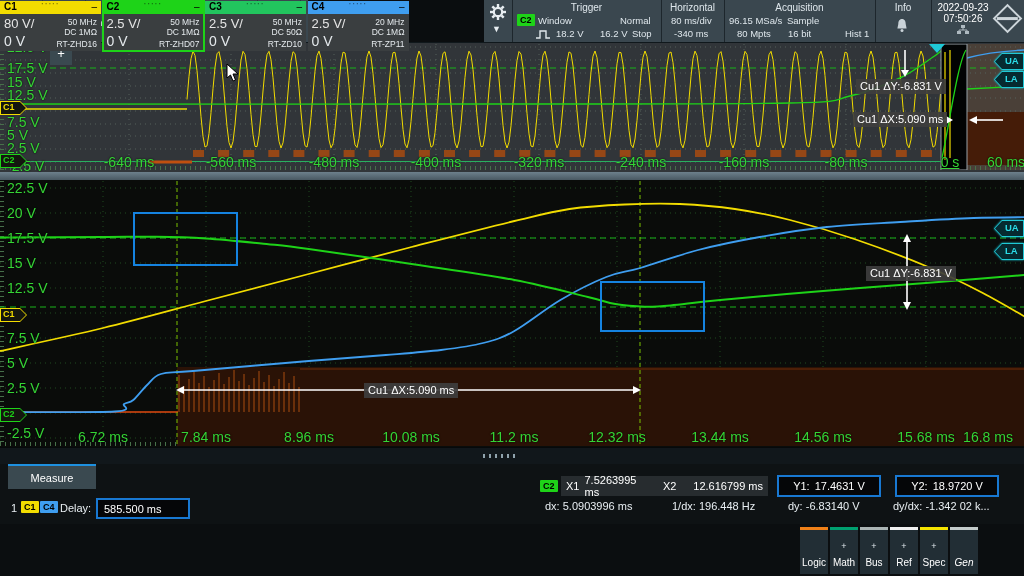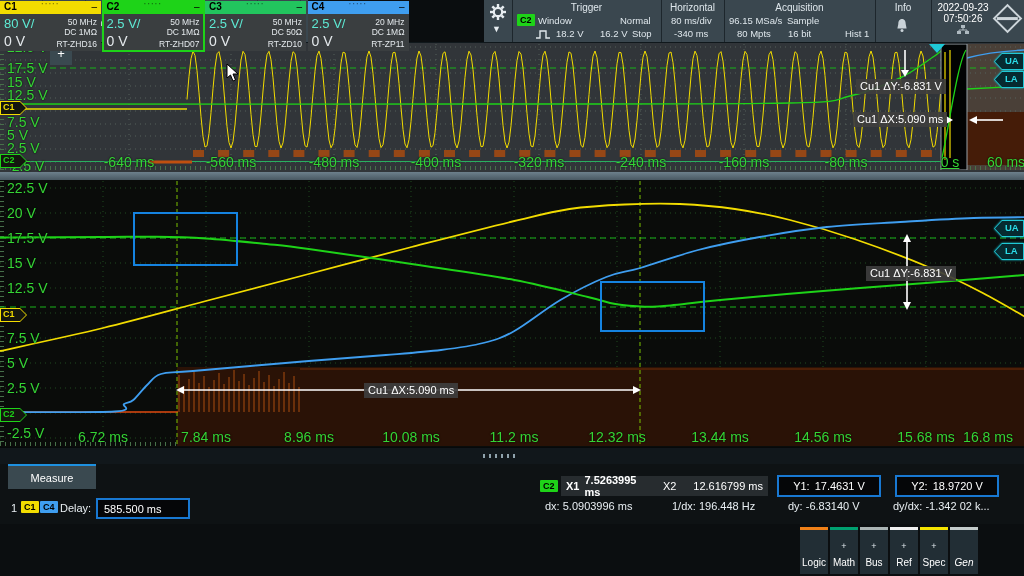--- a/index.html
+++ b/index.html
@@ -65,21 +65,21 @@
   .crow2{position:absolute;top:500px;font-size:11px;color:#e8eef2;white-space:nowrap;}
 
   
   #bottom-bar{position:absolute;left:0;top:524px;width:1024px;height:52px;background:#0b0e10;}
   .chblock{position:absolute;top:1px;width:101px;height:50px;background:#3a3e40;box-sizing:border-box;cursor:pointer;}
   .chblock.selected{outline:2px solid #1ed318;outline-offset:-1px;}
   .chhead{position:absolute;left:0;top:0;width:100%;height:13px;color:#000;font-size:10px;font-weight:bold;}
   .chhead .cid{position:absolute;left:4px;top:0;}
   .chhead .grip{position:absolute;left:50%;top:-2px;transform:translateX(-50%);font-size:8px;color:rgba(0,0,0,.45);letter-spacing:1px;}
   .chhead .minim{position:absolute;right:4px;top:0;font-weight:normal;}
-  .chscale{position:absolute;left:4px;top:15px;font-size:13px;color:#5eead4;}
+  .chscale{position:absolute;left:4px;top:15px;font-size:13px;color:#e5e5e5;}
   .chr{position:absolute;right:4px;font-size:8.5px;color:#e4e9ec;text-align:right;}
   .choff{position:absolute;left:4px;bottom:2px;font-size:14px;color:#e4e9ec;}
 
   .fbtn{position:absolute;top:527px;width:28px;height:47px;background:#222e35;cursor:pointer;}
   .fbtn .accent{position:absolute;left:0;top:0;width:100%;height:3px;}
   .fbtn .plus{position:absolute;left:0;top:14px;width:100%;text-align:center;font-size:9px;color:#dfe7ec;}
   .fbtn .flabel{position:absolute;left:0;bottom:6px;width:100%;text-align:center;font-size:10px;color:#fff;}
 
   
   #clock{position:absolute;left:933px;top:2px;width:60px;text-align:center;font-size:10px;color:#fff;}
@@ -505,21 +505,21 @@
     <div class="sidetag" style="top: 220px;">
       <div class="shape"></div>
       <div class="inner"></div>
       <span>UA</span>
     </div>
     <div class="sidetag" style="top: 243px;">
       <div class="shape"></div>
       <div class="inner"></div>
       <span>LA</span>
     </div>
-    <div class="ccell" style="left: 561px; top: 476px; width: 97px; font-weight: bold;">
+    <div class="ccell" style="left: 561px; top: 476px; width: 97px;">
       <span style="margin-right: 5px;">X1</span>
       <span>7.5263995 ms</span>
     </div>
     <div class="ccell" style="left: 658px; top: 476px; width: 110px;">
       <span style="margin-right: 5px;">X2</span>
       <span>12.616799 ms</span>
     </div>
     <div class="cboxed" style="left: 777px; top: 475px; width: 104px;">
       <span style="margin-right: 5px;">Y1:</span>
       <span>17.4631 V</span>

